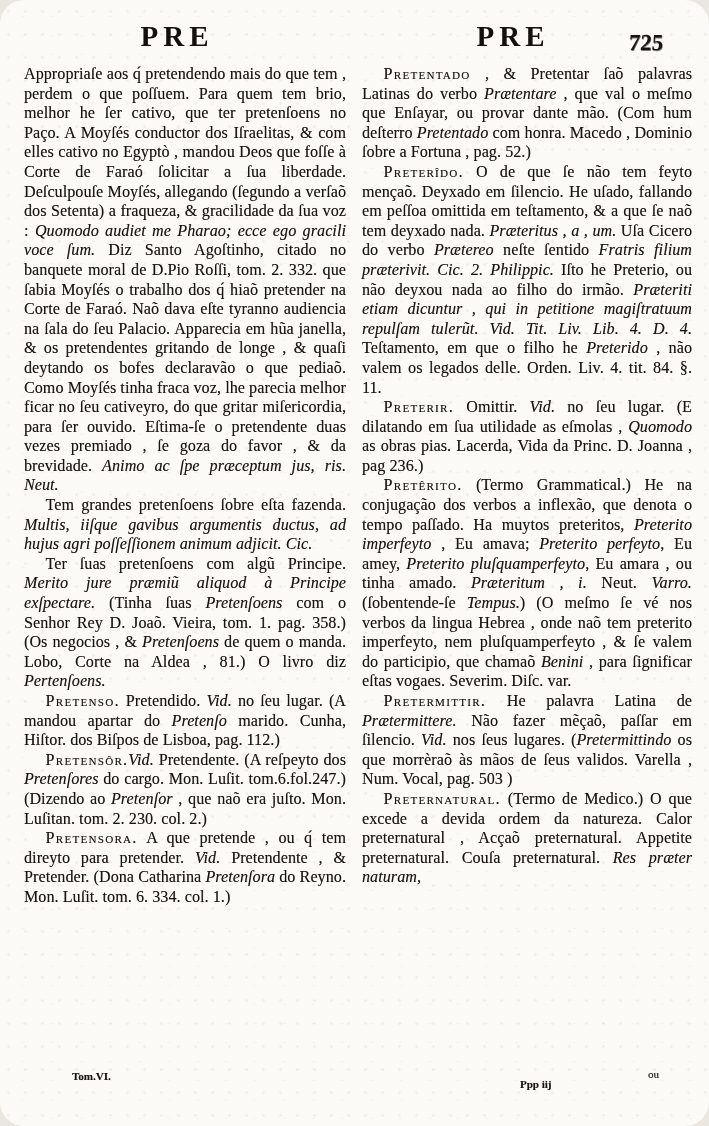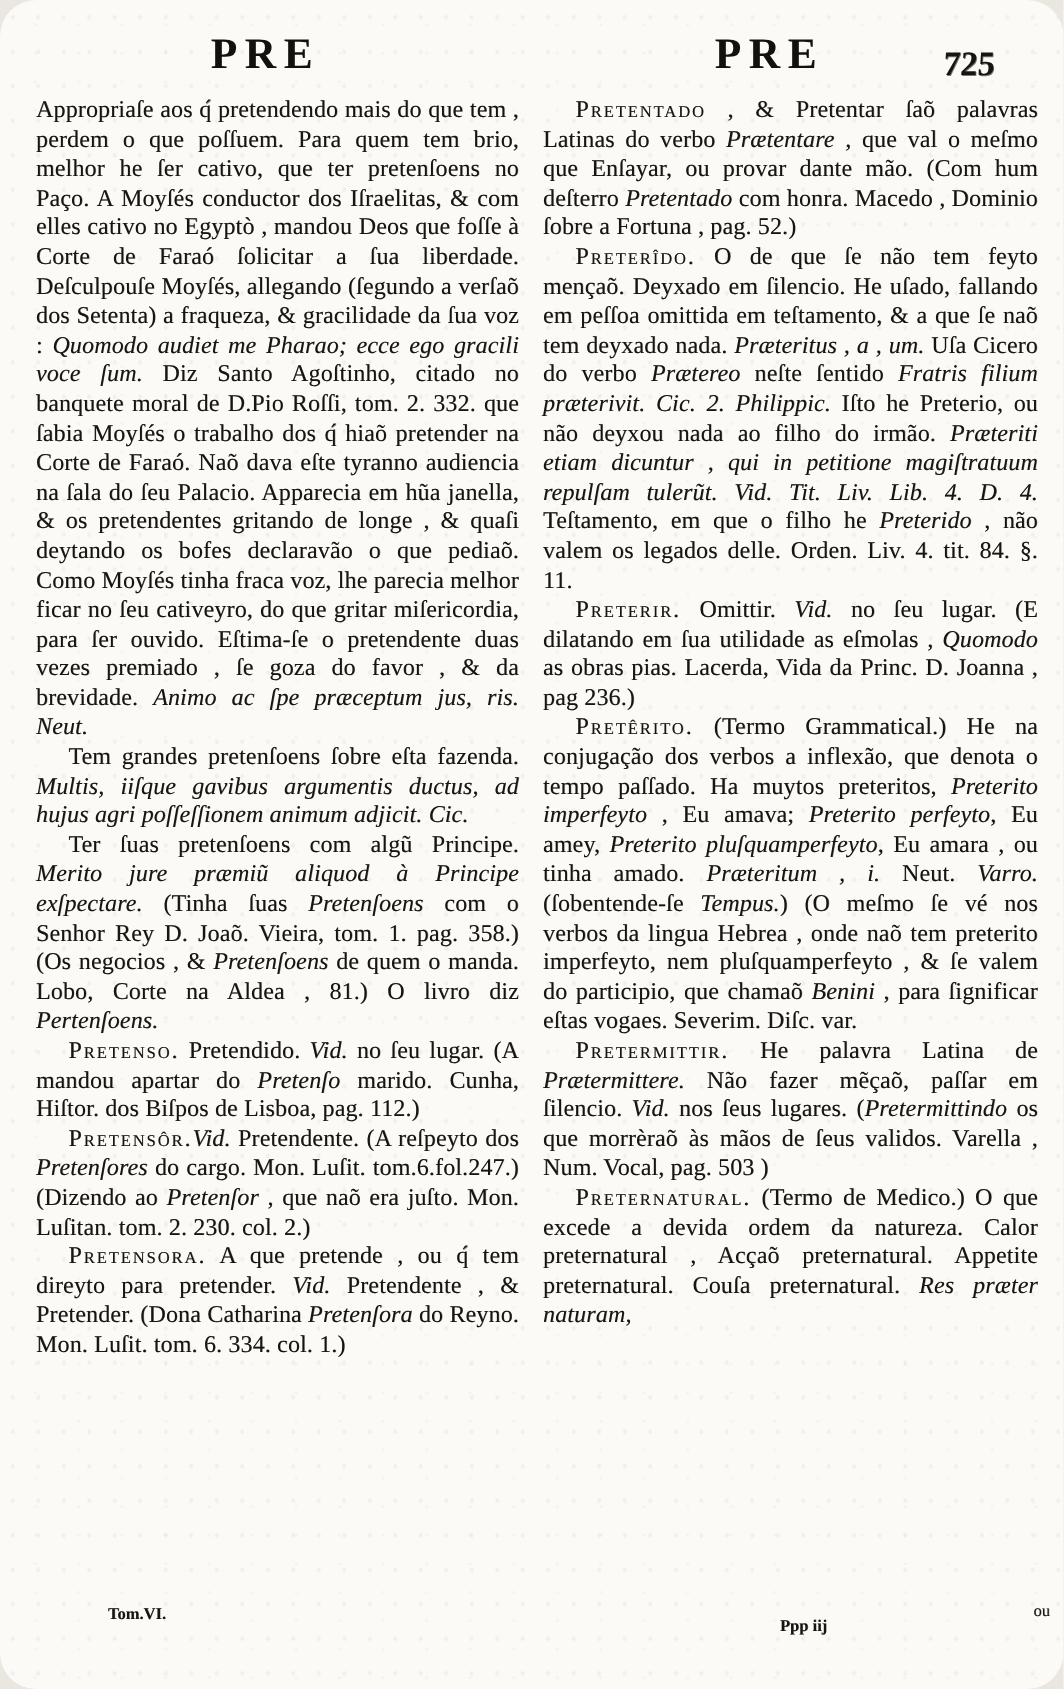--- a/index.html
+++ b/index.html
@@ -50,21 +50,21 @@
   .ind { text-indent:1.35em; }
   .it  { font-style:italic; }
   .sc  { font-variant-caps:small-caps; letter-spacing:1.3px; }
   .footer-item {
     position:absolute;
     font-size:11px; font-weight:600;
     text-shadow:0.25px 0.25px 0.25px rgba(25,20,15,0.45);
   }
   .sig-volume   { left:72px;  top:1070px; }
   .sig-gathering{ left:520px; top:1078px; }
-  .catchword    { left:648px; top:1068px; font-weight:500;margin-left:41px; }
+  .catchword    { left:648px; top:1068px; font-weight:500; }
 </style>
 </head>
 <body>
 
 <div class="page">
 
   <div class="running-title rt-left">PRE</div>
 
   <div class="running-title rt-right">PRE</div>
 

